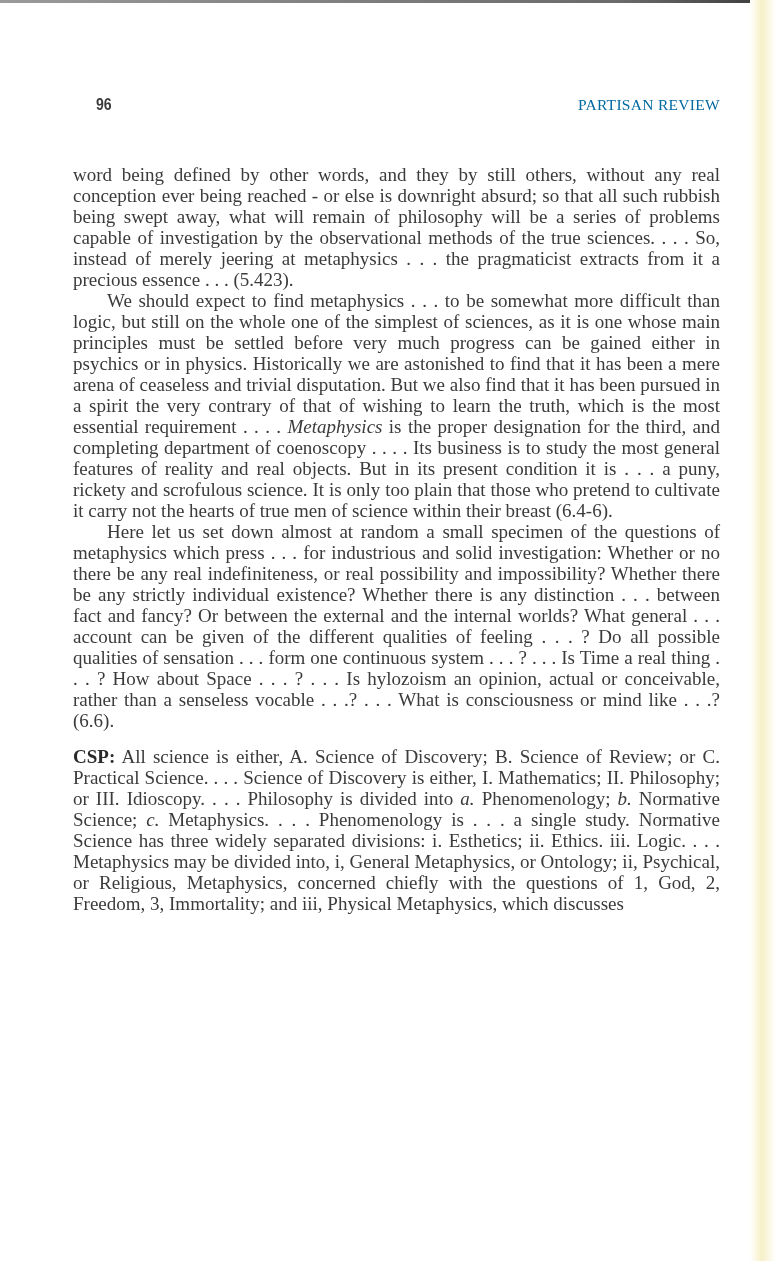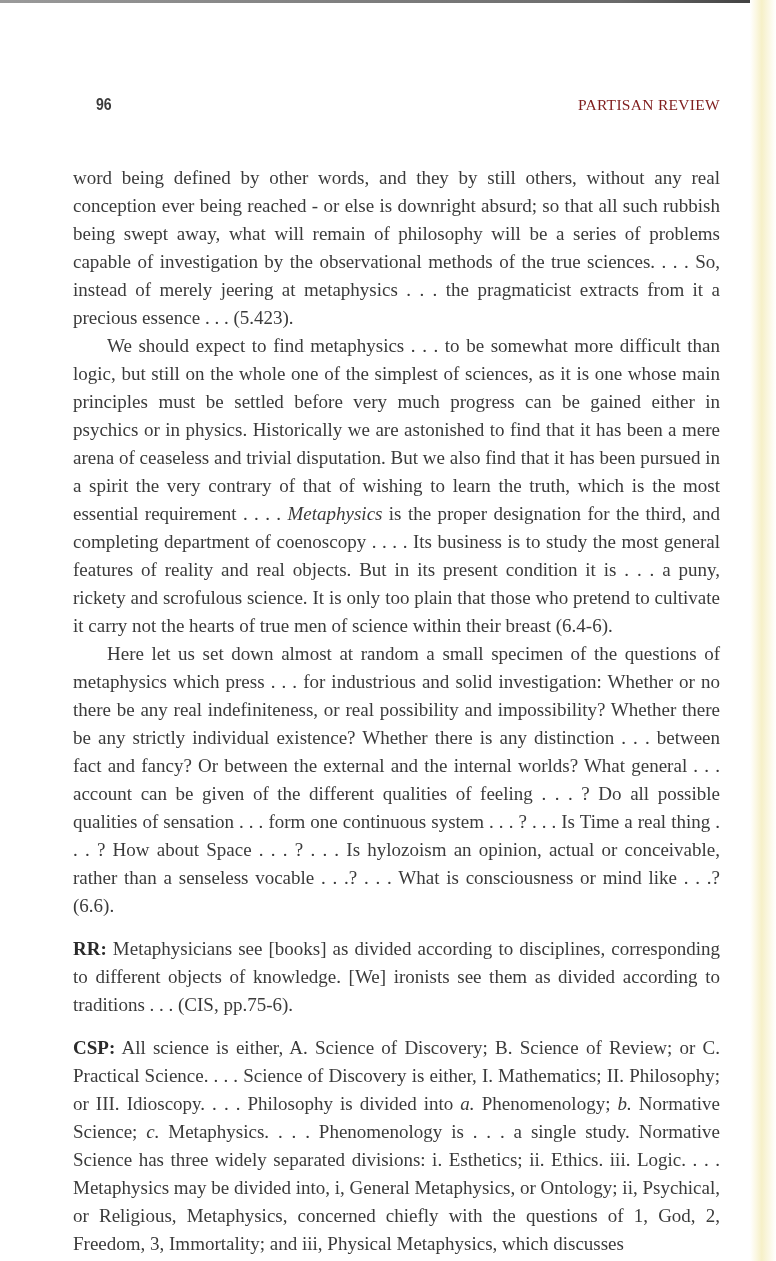--- a/index.html
+++ b/index.html
@@ -21,25 +21,25 @@
     position: absolute; left: 73px; right: 56px; top: 96px; height: 24px; margin-left: 23px;
   }
   .page-number {
     position: absolute; left: 0; top: 0;
     font-family: "Liberation Sans", "DejaVu Sans", sans-serif;
     font-weight: bold; font-size: 16px; color: #3a3a3a;
     transform: scaleX(0.88); transform-origin: left;
   }
   .journal-title {
     position: absolute; right: 0; top: 0;
-    font-size: 15.5px; letter-spacing: 0.3px; color: #7f1d1d;
+    font-size: 15.5px; letter-spacing: 0.3px; color: #0369a1;
   }
   .text-block {
     position: absolute; left: 73px; top: 164px; width: 647px;
-    font-size: 19px; line-height: 28px;
+    font-size: 19px; line-height: 21px;
     text-align: justify; color: #3b3b3b;
   }
   .text-block p { margin: 0; }
   .indent { text-indent: 34px; }
   .gap { margin-top: 15px !important; }
   .speaker { font-weight: bold; color: #2a2a2a; }
   em { font-style: italic; }
 </style>
 </head>
 <body>
@@ -49,15 +49,14 @@
 
 <div class="running-head">
   <span class="page-number">96</span>
   <span class="journal-title">PARTISAN REVIEW</span>
 </div>
 
 <div class="text-block">
   <p>word being defined by other words, and they by still others, without any real conception ever being reached - or else is downright absurd; so that all such rubbish being swept away, what will remain of philosophy will be a series of problems capable of investigation by the observational methods of the true sciences. . . . So, instead of merely jeering at metaphysics . . . the pragmaticist extracts from it a precious essence . . . (5.423).</p>
   <p class="indent"><span>We should expect to find metaphysics . . . to be somewhat more difficult than logic, but still on the whole one of the simplest of sciences, as it is one whose main principles must be settled before very much progress can be gained either in psychics or in physics. Historically we are astonished to find that it has been a mere arena of ceaseless and trivial disputation. But we also find that it has been pursued in a spirit the very contrary of that of wishing to learn the truth, which is the most essential requirement . . . . </span><em>Metaphysics</em><span> is the proper designation for the third, and completing department of coenoscopy . . . . Its business is to study the most general features of reality and real objects. But in its present condition it is . . . a puny, rickety and scrofulous science. It is only too plain that those who pretend to cultivate it carry not the hearts of true men of science within their breast (6.4-6).</span></p>
   <p class="indent">Here let us set down almost at random a small specimen of the questions of metaphysics which press . . . for industrious and solid investigation: Whether or no there be any real indefiniteness, or real possibility and impossibility? Whether there be any strictly individual existence? Whether there is any distinction . . . between fact and fancy? Or between the external and the internal worlds? What general . . . account can be given of the different qualities of feeling . . . ? Do all possible qualities of sensation . . . form one continuous system . . . ? . . . Is Time a real thing . . . ? How about Space . . . ? . . . Is hylozoism an opinion, actual or conceivable, rather than a senseless vocable . . .? . . . What is consciousness or mind like . . .? (6.6).</p>
-  <p class="gap"><span class="speaker">RR:</span><span> Metaphysicians see [books] as divided according to disciplines, corresponding to different objects of knowledge. [We] ironists see them as divided according to traditions . . . (CIS, pp.75-6).</span></p>
   <p class="gap"><span class="speaker">CSP:</span><span> All science is either, A. Science of Discovery; B. Science of Review; or C. Practical Science. . . . Science of Discovery is either, I. Mathematics; II. Philosophy; or III. Idioscopy. . . . Philosophy is divided into </span><em>a.</em><span> Phenomenology; </span><em>b.</em><span> Normative Science; </span><em>c.</em><span> Metaphysics. . . . Phenomenology is . . . a single study. Normative Science has three widely separated divisions: i. Esthetics; ii. Ethics. iii. Logic. . . . Metaphysics may be divided into, i, General Metaphysics, or Ontology; ii, Psychical, or Religious, Metaphysics, concerned chiefly with the questions of 1, God, 2, Freedom, 3, Immortality; and iii, Physical Metaphysics, which discusses</span></p>
 </div>
 
 </body></html>

